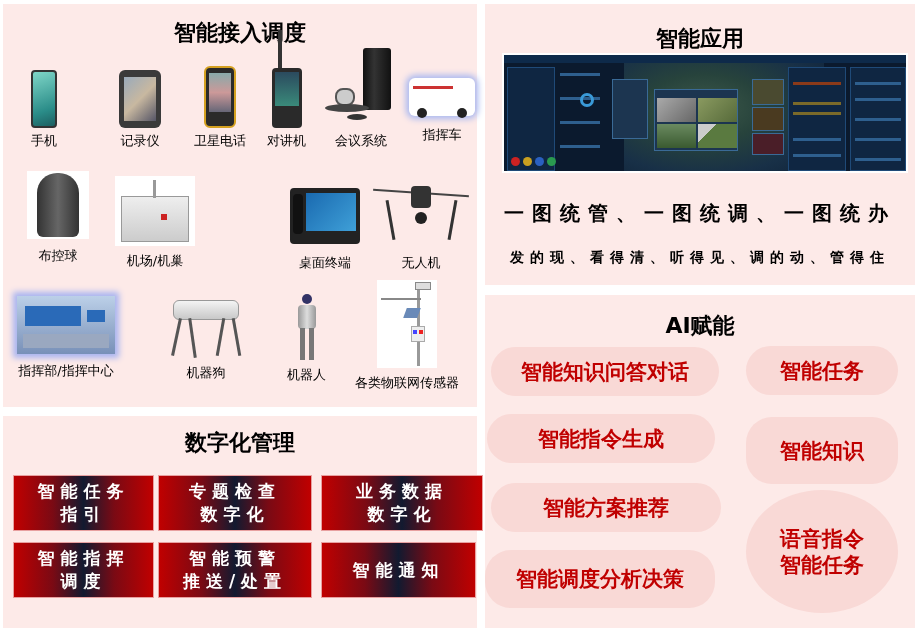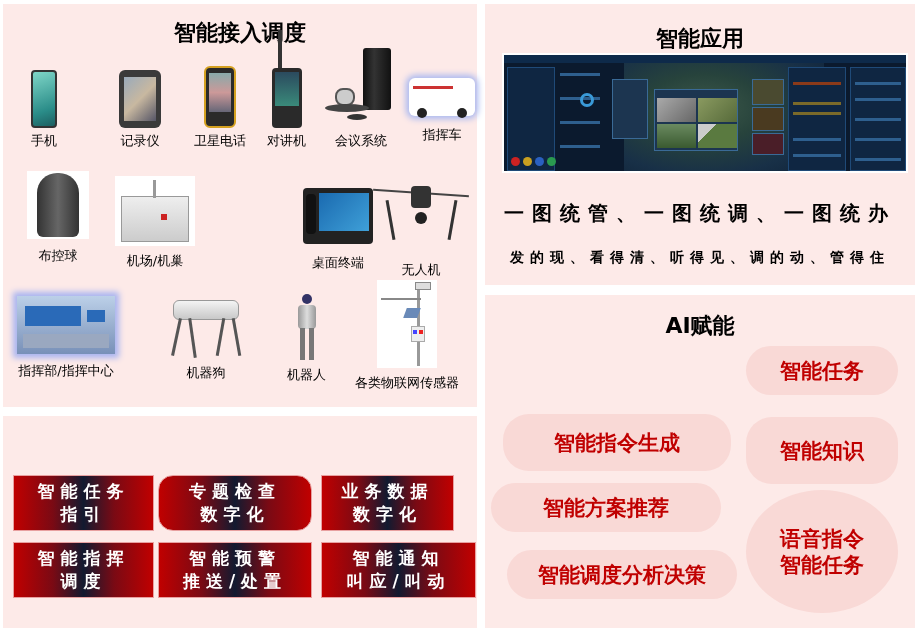--- a/index.html
+++ b/index.html
@@ -101,36 +101,36 @@
     <span class="label" style="margin-top:8px;">布控球</span>
   </div>
   <div class="device" style="left:112px; top:172px;">
     <div class="thumb" style="width:80px;height:70px;background:#fff;">
       <div style="position:absolute;left:6px;top:20px;width:68px;height:46px;background:linear-gradient(180deg,#eee,#ccc);border:1px solid #999;"></div>
       <div style="position:absolute;left:38px;top:4px;width:3px;height:18px;background:#999;"></div>
       <div style="position:absolute;left:46px;top:38px;width:6px;height:6px;background:#c22;"></div>
     </div>
     <span class="label" style="margin-top:6px;">机场/机巢</span>
   </div>
-  <div class="device" style="left:287px; top:184px;margin-left:13px;">
+  <div class="device" style="left:287px; top:184px;">
     <div class="thumb" style="width:70px;height:56px;background:#222;border-radius:4px;">
       <div style="position:absolute;left:16px;top:5px;width:50px;height:38px;background:linear-gradient(135deg,#1a6ab0,#3fa0d8);"></div>
       <div style="position:absolute;left:3px;top:6px;width:10px;height:40px;background:#111;border-radius:4px;"></div>
     </div>
     <span class="label" style="margin-top:10px;">桌面终端</span>
   </div>
   <div class="device" style="left:370px; top:178px;">
     <div class="thumb" style="width:96px;height:62px;">
       <div style="position:absolute;left:0;top:10px;width:96px;height:2px;background:#444;transform:rotate(4deg);"></div>
       <div style="position:absolute;left:38px;top:4px;width:20px;height:22px;background:#333;border-radius:4px;"></div>
       <div style="position:absolute;left:16px;top:18px;width:3px;height:40px;background:#333;transform:rotate(-10deg);"></div>
       <div style="position:absolute;left:78px;top:18px;width:3px;height:40px;background:#333;transform:rotate(10deg);"></div>
       <div style="position:absolute;left:42px;top:30px;width:12px;height:12px;background:#222;border-radius:50%;"></div>
     </div>
-    <span class="label" style="margin-top:17px;">无人机</span>
+    <span class="label" style="margin-top:10px;">无人机</span>
   </div>
 
   <div class="device" style="left:160px; top:290px;">
     <div class="thumb" style="width:86px;height:66px;">
       <div style="position:absolute;left:10px;top:6px;width:66px;height:20px;background:linear-gradient(180deg,#f4f4f4,#c8c8c8);border-radius:6px;border:1px solid #999;"></div>
       <div style="position:absolute;left:12px;top:24px;width:3px;height:38px;background:#555;transform:rotate(12deg);"></div>
       <div style="position:absolute;left:28px;top:24px;width:3px;height:40px;background:#555;transform:rotate(-8deg);"></div>
       <div style="position:absolute;left:56px;top:24px;width:3px;height:38px;background:#555;transform:rotate(10deg);"></div>
       <div style="position:absolute;left:72px;top:24px;width:3px;height:38px;background:#555;transform:rotate(-10deg);"></div>
     </div>
@@ -161,44 +161,44 @@
       <div style="position:absolute;left:28px;top:28px;width:14px;height:10px;background:#6a8ab8;transform:skewX(-20deg);"></div>
       <div style="position:absolute;left:34px;top:46px;width:14px;height:16px;background:#eee;border:1px solid #aaa;"></div>
       <div style="position:absolute;left:36px;top:50px;width:4px;height:4px;background:#44f;"></div>
       <div style="position:absolute;left:42px;top:50px;width:4px;height:4px;background:#e22;"></div>
     </div>
     <span class="label" style="margin-top:6px;">各类物联网传感器</span>
   </div>
 </div>
 
 <div class="panel" id="p-digital">
+  <div class="section-title" style="top:12px;">数字化管理</div>
 
   <div class="dbox" style="left:10px; top:59px;">
     <span>智能任务</span>
     <span>指引</span>
   </div>
-  <div class="dbox" style="left:155px; top:59px; width:154px;border-radius:15px;">
+  <div class="dbox" style="left:155px; top:59px; width:154px;">
     <span>专题检查</span>
     <span>数字化</span>
   </div>
-  <div class="dbox" style="left:318px; top:59px; width:133px;">
+  <div class="dbox" style="left:318px; top:59px; width:162px;">
     <span>业务数据</span>
     <span>数字化</span>
   </div>
   <div class="dbox" style="left:10px; top:126px;">
     <span>智能指挥</span>
     <span>调度</span>
   </div>
   <div class="dbox" style="left:155px; top:126px; width:154px;">
     <span>智能预警</span>
     <span>推送/处置</span>
   </div>
   <div class="dbox" style="left:318px; top:126px; width:155px;">
     <span>智能通知</span>
-    <span>叫应/叫动</span>
   </div>
 </div>
 
 <div class="panel" id="p-app">
   <div class="section-title" style="top:20px;">智能应用</div>
 
   <div class="dash">
     <div class="topbar"></div>
     <div class="map"></div>
 
@@ -244,22 +244,23 @@
     </div>
   </div>
 
   <div class="slogan1">一图统管、一图统调、一图统办</div>
   <div class="slogan2">发的现、看得清、听得见、调的动、管得住</div>
 </div>
 
 <div class="panel" id="p-ai">
   <div class="section-title" style="top:16px;">AI赋能</div>
 
+  <div class="pill" style="left:6px; top:52px; width:228px; height:49px;">智能知识问答对话</div>
   <div class="pill" style="left:261px; top:51px; width:152px; height:49px;">智能任务</div>
-  <div class="pill" style="left:18px; top:119px; width:228px; height:57px;">智能指令生成</div>
+  <div class="pill" style="left:2px; top:119px; width:228px; height:49px;">智能指令生成</div>
   <div class="pill" style="left:261px; top:122px; width:152px; height:67px;">智能知识</div>
   <div class="pill" style="left:6px; top:188px; width:230px; height:49px;">智能方案推荐</div>
-  <div class="pill" style="left:22px; top:255px; width:230px; height:49px;">智能调度分析决策</div>
+  <div class="pill" style="left:0; top:255px; width:230px; height:58px;">智能调度分析决策</div>
   <div class="pill circle" style="left:261px; top:195px; width:152px; height:123px; flex-direction:column;">
     <span>语音指令</span>
     <span>智能任务</span>
   </div>
 </div>
 
 </body></html>

